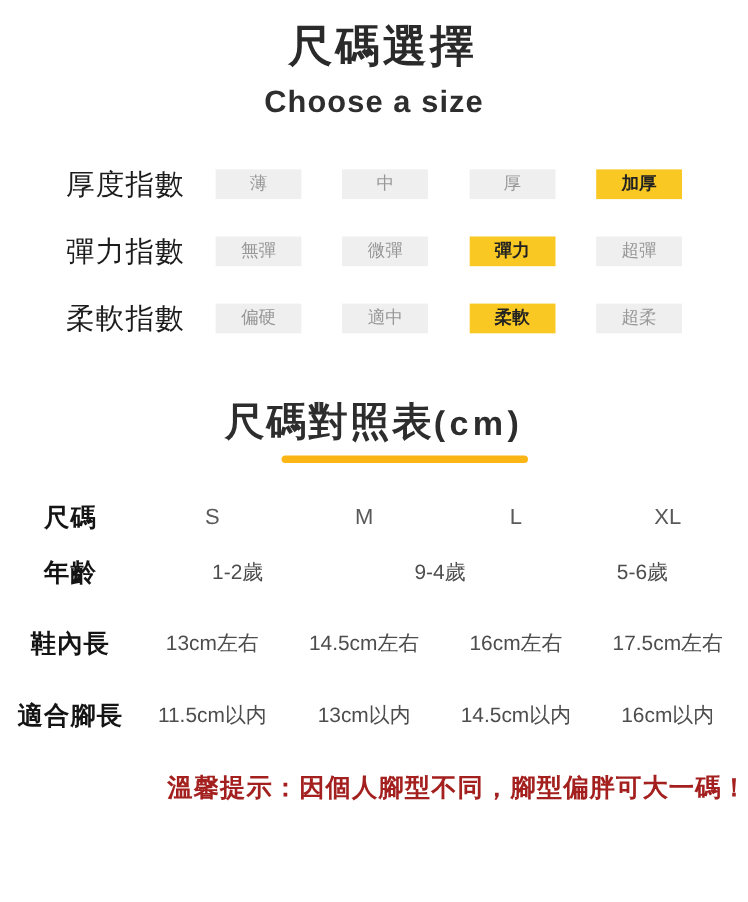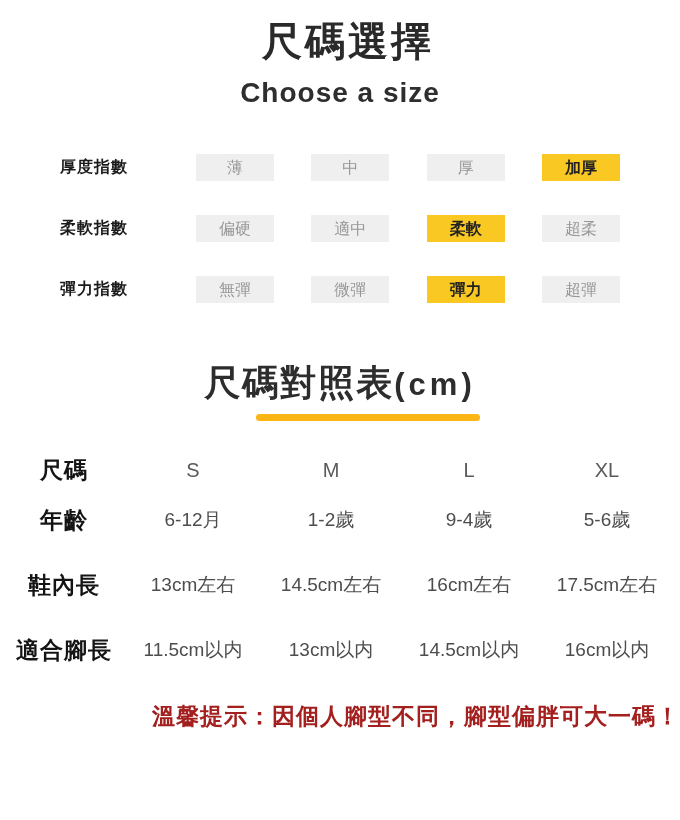--- a/index.html
+++ b/index.html
@@ -25,21 +25,21 @@
     text-align:center;
     font-size:28px; font-weight:600; color:#2e2e2e;
     letter-spacing:1px;
   }
 
   
   .spec { margin-top:44px; padding:0 60px; }
   .spec-row { display:flex; align-items:center; height:28px; margin-bottom:33px; }
   .spec-label {
     width:130px; flex-shrink:0;
-    font-size:16px; font-weight:bold; color:#1c1c1c;
+    font-size:26px; font-weight:normal; color:#1c1c1c;
     letter-spacing:1px;
   }
   .spec-opts { flex:1; display:flex; justify-content:space-between; margin-left:6px; }
   .opt {
     width:78px; height:27px; line-height:27px;
     text-align:center;
     font-size:16px;
     background:#EFEFEF; color:#979797;
   }
   .opt.selected {
@@ -95,36 +95,36 @@
       <div class="spec-label">厚度指數</div>
       <div class="spec-opts">
         <div class="opt">薄</div>
         <div class="opt">中</div>
         <div class="opt">厚</div>
         <div class="opt selected">加厚</div>
       </div>
     </div>
 
     <div class="spec-row">
+      <div class="spec-label">彈力指數</div>
+      <div class="spec-opts">
+        <div class="opt">無彈</div>
+        <div class="opt">微彈</div>
+        <div class="opt selected">彈力</div>
+        <div class="opt">超彈</div>
+      </div>
+    </div>
+
+    <div class="spec-row">
       <div class="spec-label">柔軟指數</div>
       <div class="spec-opts">
         <div class="opt">偏硬</div>
         <div class="opt">適中</div>
         <div class="opt selected">柔軟</div>
         <div class="opt">超柔</div>
-      </div>
-    </div>
-
-    <div class="spec-row">
-      <div class="spec-label">彈力指數</div>
-      <div class="spec-opts">
-        <div class="opt">無彈</div>
-        <div class="opt">微彈</div>
-        <div class="opt selected">彈力</div>
-        <div class="opt">超彈</div>
       </div>
     </div>
 
   </div>
 
   <div class="table-title-wrap">
     <div class="table-title">
       <span>尺碼對照表</span><span class="unit">(cm)</span>
       <span class="title-underline"></span>
     </div>
@@ -135,21 +135,20 @@
     <div class="trow head">
       <div class="tlabel">尺碼</div>
       <div class="tval">S</div>
       <div class="tval">M</div>
       <div class="tval">L</div>
       <div class="tval">XL</div>
     </div>
 
     <div class="trow">
       <div class="tlabel">年齡</div>
-      <div class="tval">6-12月</div>
       <div class="tval">1-2歲</div>
       <div class="tval">9-4歲</div>
       <div class="tval">5-6歲</div>
     </div>
 
     <div class="trow gap">
       <div class="tlabel">鞋內長</div>
       <div class="tval">13cm左右</div>
       <div class="tval">14.5cm左右</div>
       <div class="tval">16cm左右</div>

